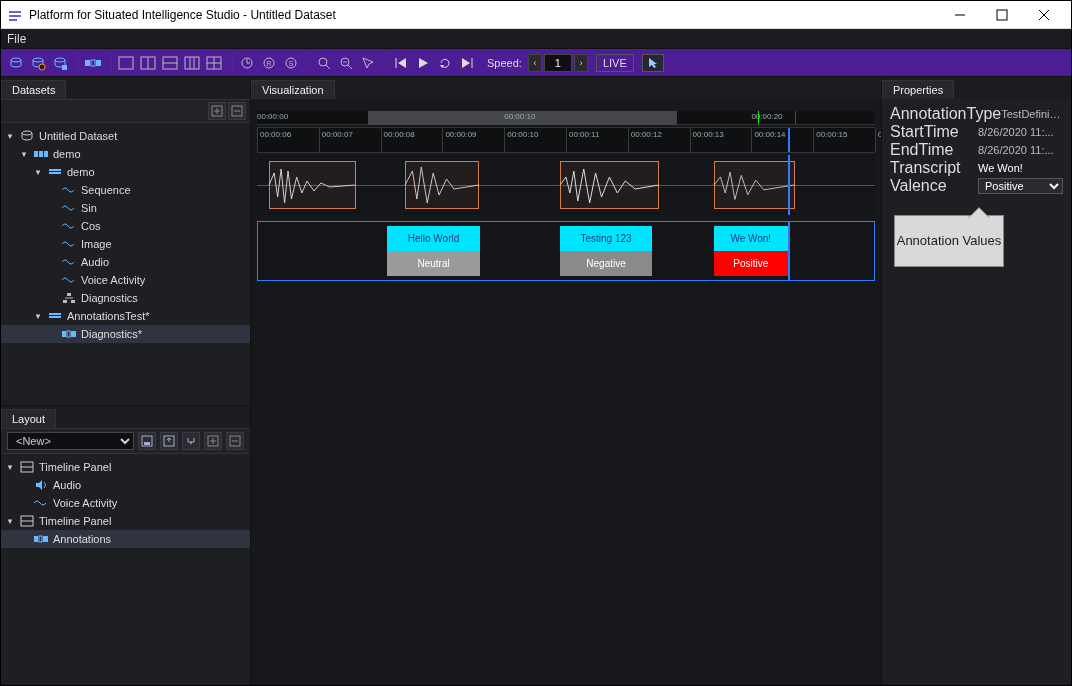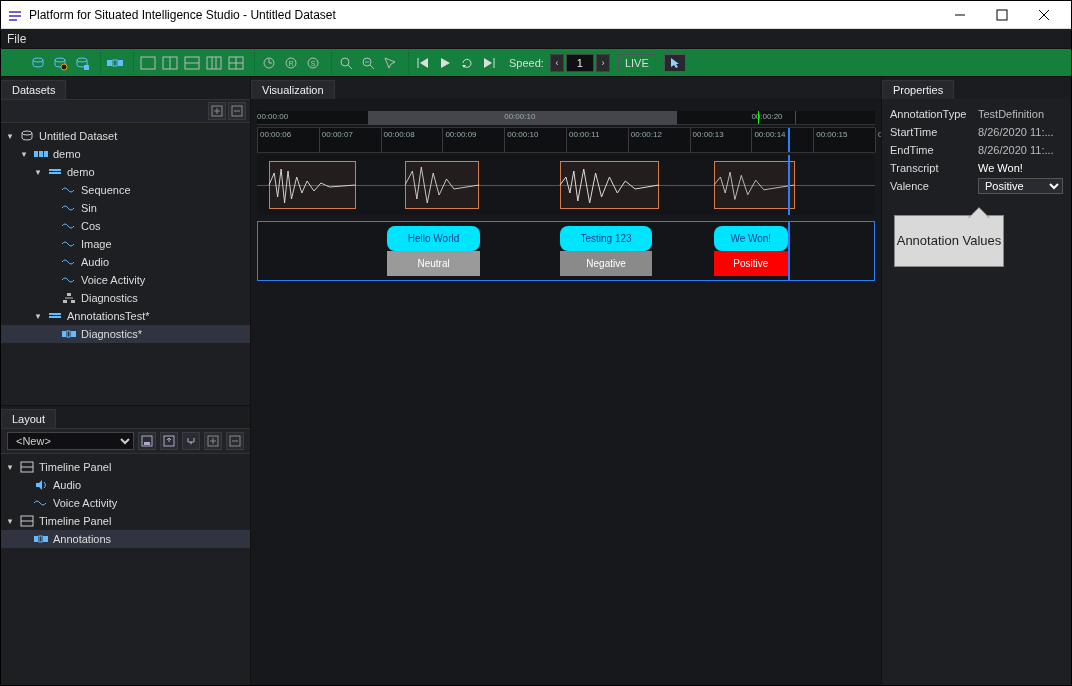--- a/index.html
+++ b/index.html
@@ -27,22 +27,22 @@
   .titlebar .title-icon { width: 16px; height: 16px; margin-right: 6px; display:flex;align-items:center;justify-content:center; }
   .titlebar .title { flex: 1; }
   .titlebar .win-btn { width: 42px; height: 26px; display: flex; align-items: center; justify-content: center; }
   .menubar {
     height: 20px; background: #1b1c1f; color: #ddd;
     display: flex; align-items: center; padding: 0 6px;
     font-size: 12px;
     border-bottom: 1px solid #111;
   }
   .toolbar {
-    height: 28px; background: #15803d;
-    display: flex; align-items: center; padding: 0 23px; gap: 4px;
+    height: 28px; background: #4c1d95;
+    display: flex; align-items: center; padding: 0 1px; gap: 4px;
     border-bottom: 1px solid #111;
   }
   .tool-group { display:flex; align-items:center; gap:2px; padding:0 4px; border-left:1px dotted #444; height: 22px;}
   .tool-group:first-child { border-left: none; }
   .tbtn { width:20px; height:20px; display:flex; align-items:center; justify-content:center; color:#bcd; }
   .tbtn svg { display:block; }
   .speed-label { font-size: 11px; color:#ddd; margin: 0 4px 0 8px; }
   .speed-input { width: 28px; height: 18px; background:#101014; color:#eee; border:1px solid #444; text-align:center; font-size:11px; }
   .step-btn { width:14px; height:18px; background:#2a2a2e; border:1px solid #444; color:#ddd; display:flex;align-items:center;justify-content:center; font-size:9px;}
   .live-btn { height:18px; padding:0 6px; border:1px solid #555; color:#ddd; font-size:11px; display:flex;align-items:center; margin-left:6px;}
@@ -80,30 +80,30 @@
   .rb-label { position:absolute; top:2px; font-size:8px; color:#9aa; margin-left:2px;}
   .playhead { position:absolute; top:0; width:0; height:100%; border-left:2px solid #2d7bff; z-index:5;}
 
   .wave-track { position:relative; height:60px; background:#141519; margin-top:2px;}
   .wave-line { position:absolute; top:50%; left:0; right:0; height:1px; background:#555;}
   .va-box { position:absolute; top:6px; height:48px; border:1px solid #d67b4a; background:rgba(214,123,74,0.08);}
   .wave { position:absolute; top:8px; height:44px; }
 
   .ann-track { position:relative; height:60px; background:#141519; margin-top:6px; border:1px solid #2d7bff;}
   .ann-block { position:absolute; top:4px; height:50px; display:flex; flex-direction:column; font-size:10px; text-align:center;}
-  .ann-top { flex:1; background:#00e5ff; color:#1a3b8a; display:flex;align-items:center;justify-content:center;border-radius:8px;}
+  .ann-top { flex:1; background:#00e5ff; color:#1a3b8a; display:flex;align-items:center;justify-content:center;}
   .ann-bot { flex:1; display:flex;align-items:center;justify-content:center; color:#fff;}
   .ann-bot.neutral { background:#9a9a9a; }
   .ann-bot.negative { background:#8a8a8a; }
   .ann-bot.positive { background:#ff0000; }
 
   .right-col { width:190px; background:#1e1f23; border-left:1px solid #111; display:flex; flex-direction:column;}
   .prop-body { flex:1; padding:6px 8px; position:relative;}
   .prop-row { display:flex; height:18px; align-items:center;}
-  .prop-key { flex: 0 0 88px; color:#ddd; font-size:11px;}
+  .prop-key { flex: 0 0 88px; color:#ddd; font-size:16px;}
   .prop-val { flex:1; color:#bbb; font-size:11px; white-space:nowrap; overflow:hidden; text-overflow:ellipsis;}
   .prop-val.bright { color:#fff; }
   .prop-select { flex:1; height:16px; background:#2a2b30; color:#fff; border:1px solid #555; font-size:11px; padding:0 2px;}
 
   .callout {
     position:absolute; left:12px; top:116px; width:110px; height:52px;
     background:#d9d9d9; border:1px solid #888; color:#222;
     display:flex; align-items:center; justify-content:center; text-align:center;
     font-size:13px; line-height:1.2;
   }

